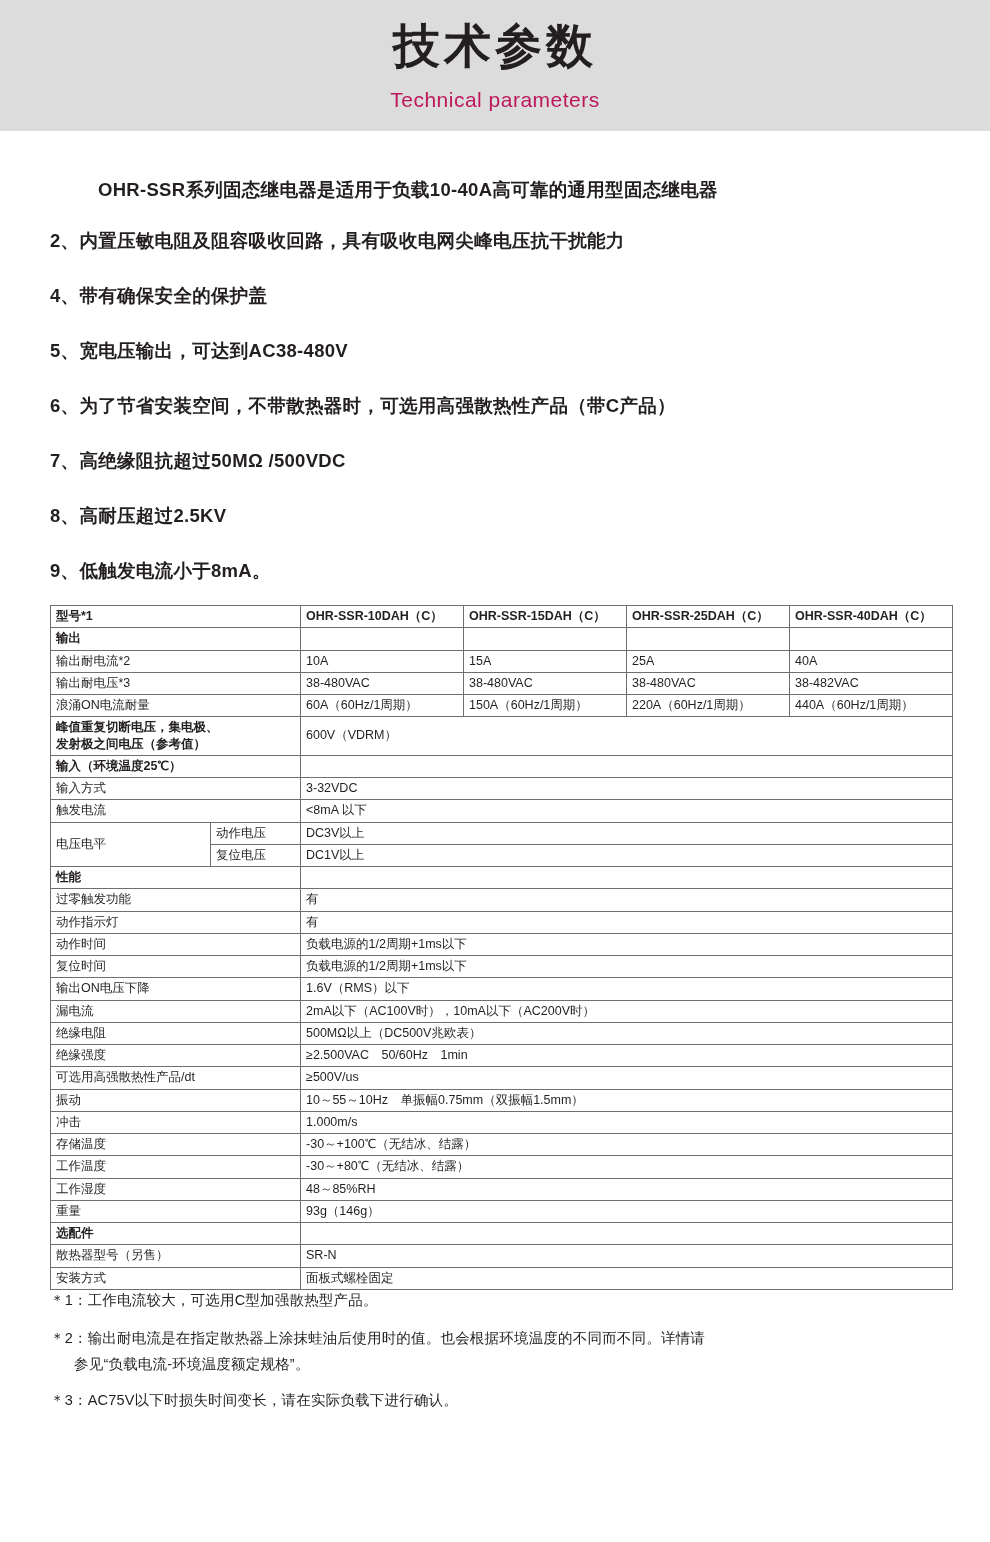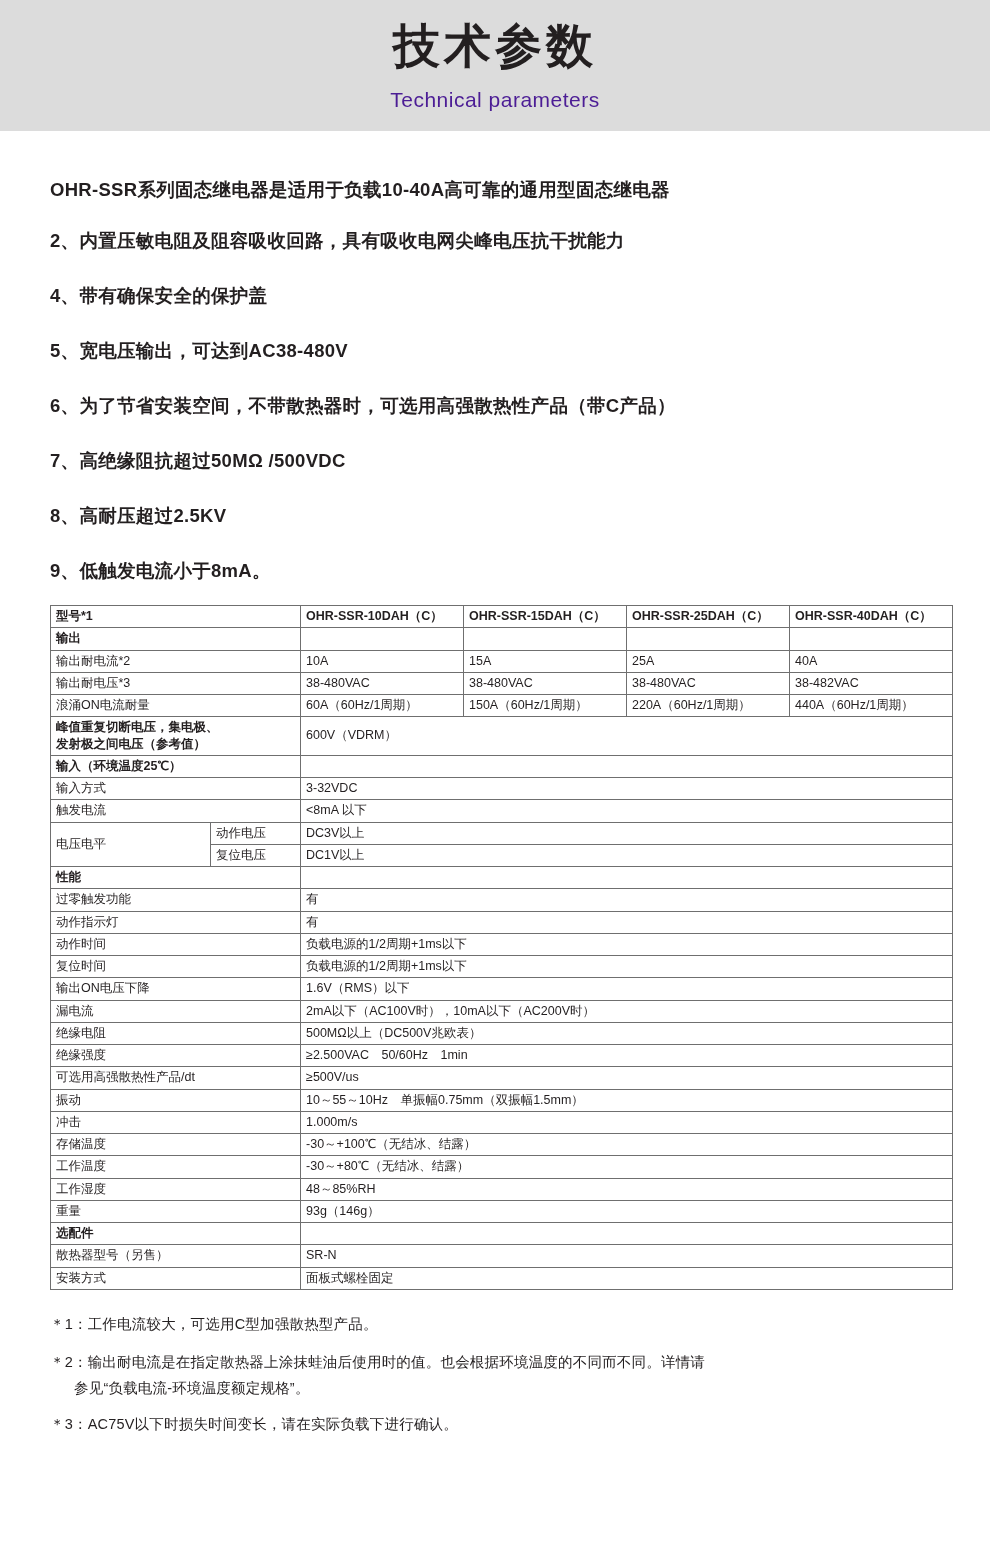--- a/index.html
+++ b/index.html
@@ -26,34 +26,35 @@
   .banner-title {
     font-size: 47px;
     font-weight: bold;
     letter-spacing: 4px;
     line-height: 1.15;
     color: #231f20;
   }
   .banner-sub {
     font-size: 21px;
     letter-spacing: 0.5px;
-    color: #4c1d95;
+    color: #be185d;
     margin-top: 15px;
   }
 
   
   .content {
     padding: 0 50px;
   }
 
   .intro {
     font-size: 18.5px;
     font-weight: bold;
     letter-spacing: 0.3px;
     margin-top: 46px;
+    margin-left: 48px;
   }
 
   .feature-list {
     margin-top: 26px;
   }
   .feature {
     font-size: 18.5px;
     font-weight: bold;
     letter-spacing: 0.3px;
     margin-bottom: 30px;
@@ -84,21 +85,21 @@
   .c-v1    { width: 163px; }
   .c-v2    { width: 163px; }
   .c-v3    { width: 163px; }
   .c-v4    { width: 163px; }
   .bold { font-weight: bold; }
   .hdr td { font-weight: bold; }
   .sect td { font-weight: bold; }
   .two-line { line-height: 1.35; }
 
   
-  .notes { margin-top: 24px; }
+  .notes { margin-top: 0; }
   .note {
     font-size: 14.5px;
     letter-spacing: 0.2px;
     margin-bottom: 16px;
     line-height: 1.5;
   }
   .note-cont {
     font-size: 14.5px;
     letter-spacing: 0.2px;
     margin: -10px 0 16px 24px;

